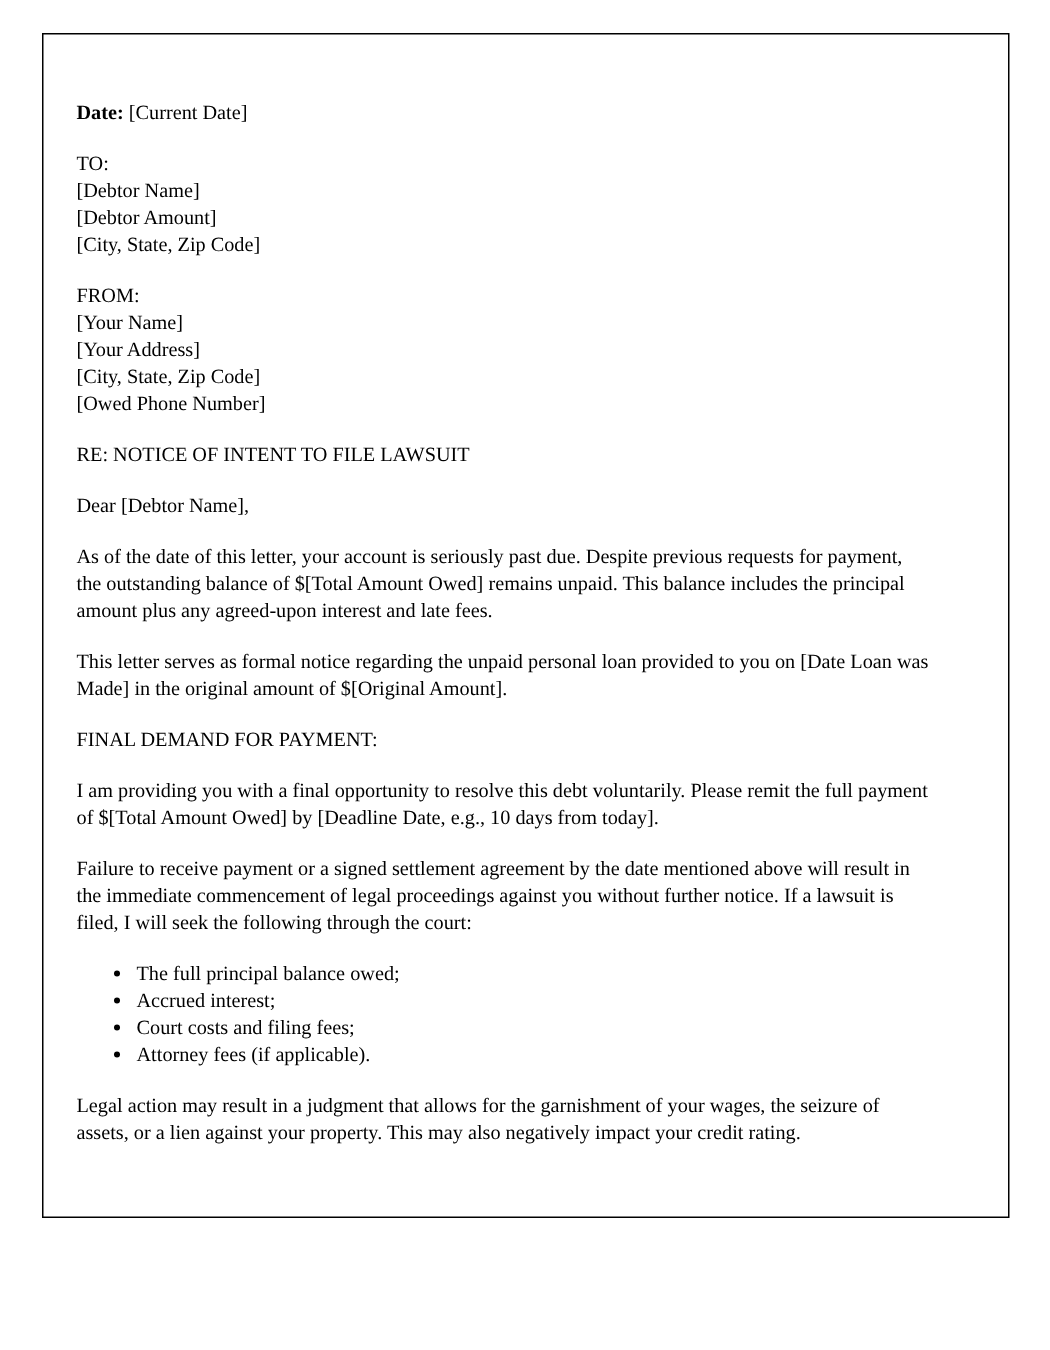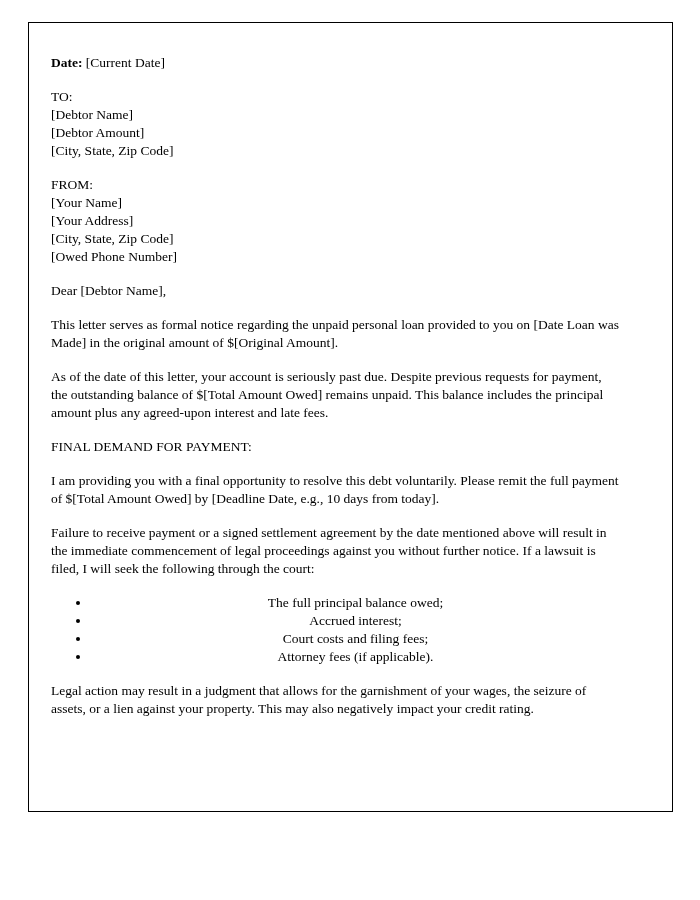--- a/index.html
+++ b/index.html
@@ -16,27 +16,26 @@
     top: 22px;
     width: 645px;
     height: 790px;
     border: 1px solid #000000;
     background: #ffffff;
     padding: 27px 52px 18px 22px;
     overflow: hidden;
     font-size: 13.5px;
     line-height: 18px;
   }
-  .block { margin: 4px 0 16px 0; }
+  .block { margin: 16px 0 16px 0; }
   .bold { font-weight: normal; }
   ul.bullet-list {
     margin: 0 0 16px 0;
     padding-left: 40px;
     list-style: disc outside;
-    text-align: center;
   }
   ul.bullet-list li { line-height: 18px; }
 </style>
 </head>
 <body>
 
 <div class="letter-container">
 
   <p class="block">
     <strong>Date:</strong>
@@ -51,26 +50,27 @@
   </div>
 
   <div class="block">
     <div class="bold">FROM:</div>
     <div>[Your Name]</div>
     <div>[Your Address]</div>
     <div>[City, State, Zip Code]</div>
     <div>[Owed Phone Number]</div>
   </div>
 
+  <p class="block bold">RE: NOTICE OF INTENT TO FILE LAWSUIT</p>
 
   <p class="block">Dear [Debtor Name],</p>
 
+  <p class="block">As of the date of this letter, your account is seriously past due. Despite previous requests for payment, the outstanding balance of $[Total Amount Owed] remains unpaid. This balance includes the principal amount plus any agreed-upon interest and late fees.</p>
+
   <p class="block">This letter serves as formal notice regarding the unpaid personal loan provided to you on [Date Loan was Made] in the original amount of $[Original Amount].</p>
-
-  <p class="block">As of the date of this letter, your account is seriously past due. Despite previous requests for payment, the outstanding balance of $[Total Amount Owed] remains unpaid. This balance includes the principal amount plus any agreed-upon interest and late fees.</p>
 
   <p class="block bold">FINAL DEMAND FOR PAYMENT:</p>
 
   <p class="block">I am providing you with a final opportunity to resolve this debt voluntarily. Please remit the full payment of $[Total Amount Owed] by [Deadline Date, e.g., 10 days from today].</p>
 
   <p class="block">Failure to receive payment or a signed settlement agreement by the date mentioned above will result in the immediate commencement of legal proceedings against you without further notice. If a lawsuit is filed, I will seek the following through the court:</p>
 
   <ul class="bullet-list">
     <li>The full principal balance owed;</li>
     <li>Accrued interest;</li>

